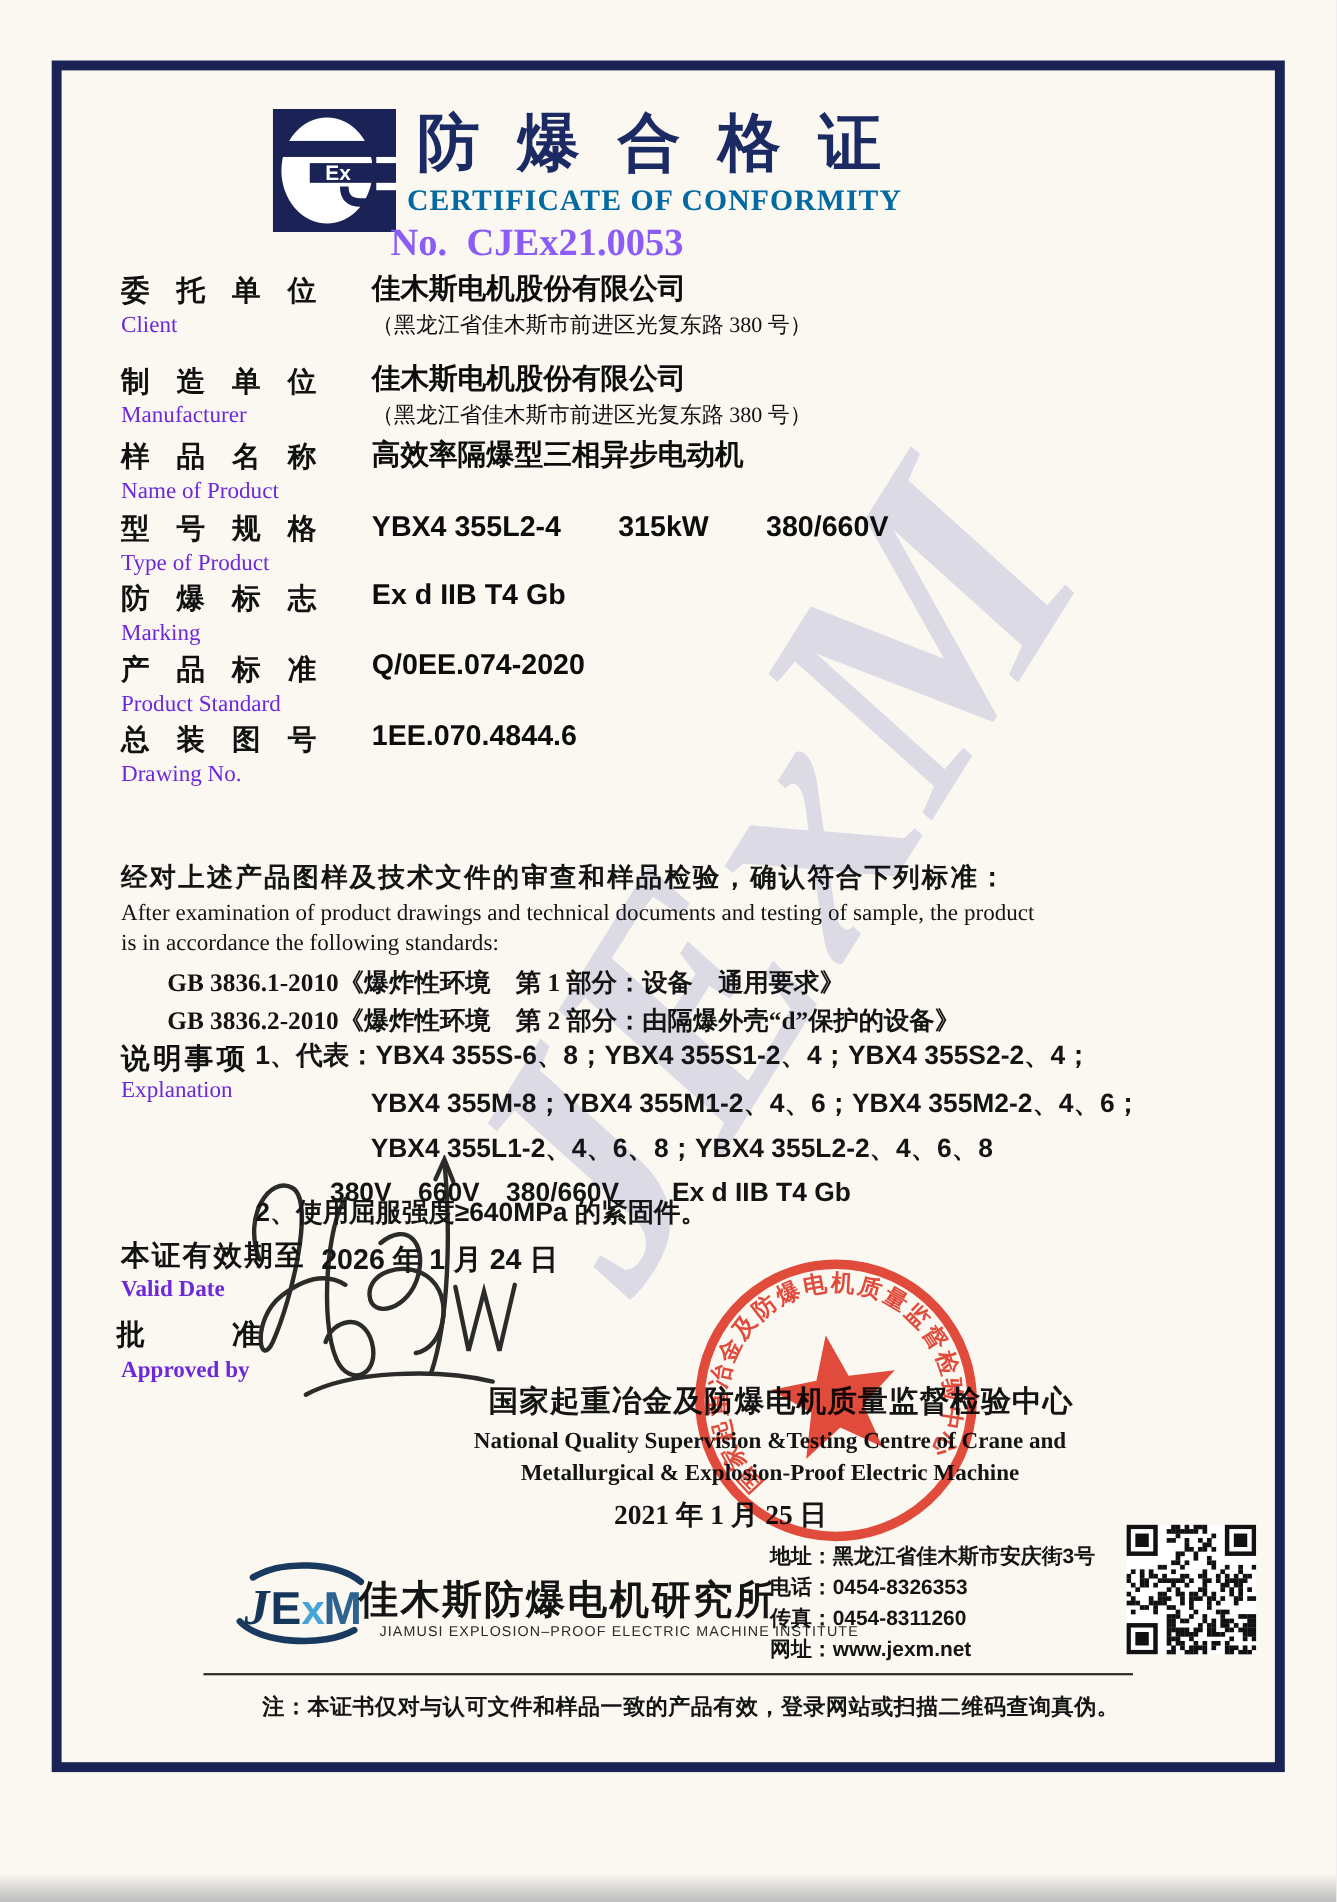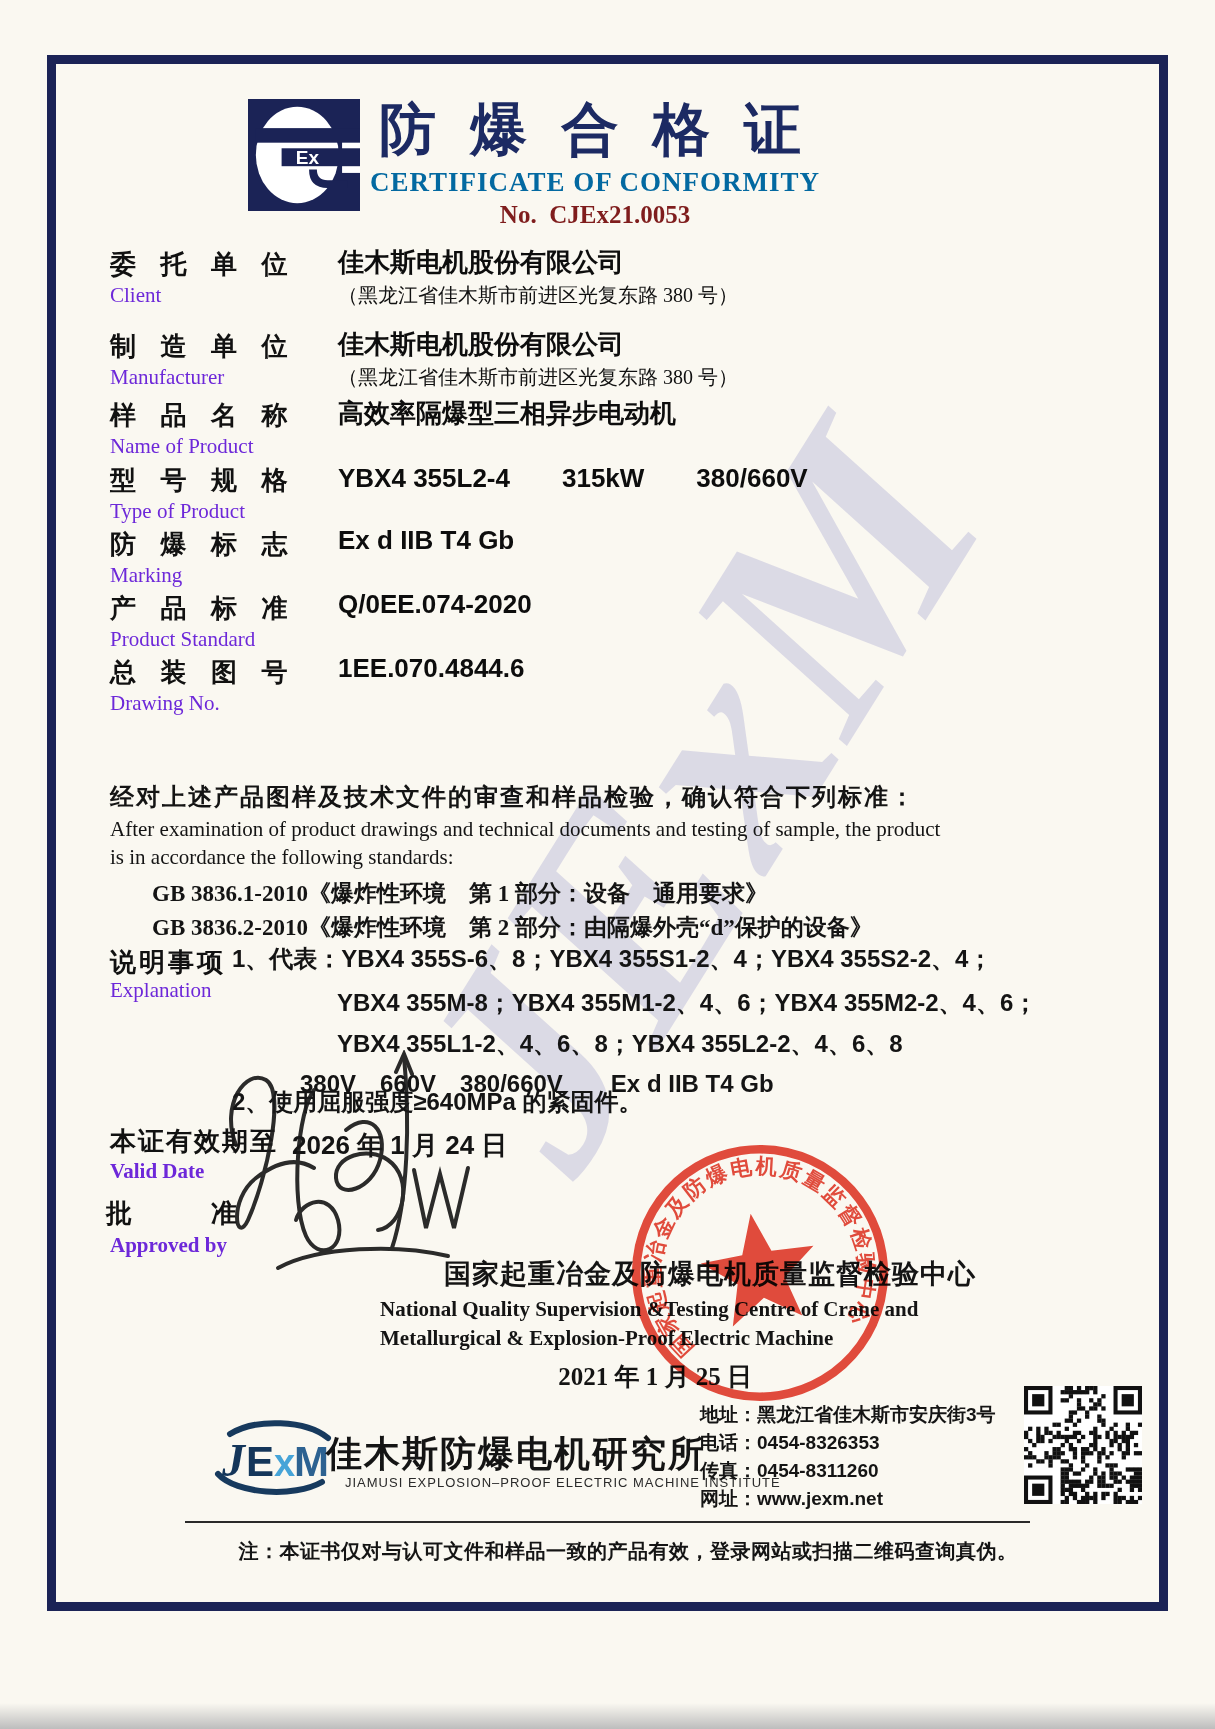--- a/index.html
+++ b/index.html
@@ -10,39 +10,39 @@
   .watermark{position:absolute;left:300px;top:640px;width:760px;height:320px;
              font-size:300px;font-weight:bold;font-style:italic;
              color:rgba(130,132,198,0.26);transform:rotate(-58deg);
              white-space:nowrap;z-index:0;pointer-events:none;letter-spacing:6px;}
   
   .logo{position:absolute;left:248px;top:99px;width:112px;height:112px;z-index:2;}
   .title{position:absolute;left:370px;top:92px;width:450px;text-align:center;
          font-size:57px;font-weight:bold;color:#1c2a63;letter-spacing:10px;white-space:nowrap;z-index:2;}
   .subtitle{position:absolute;left:355px;top:167px;width:480px;text-align:center;
             font-size:27px;font-weight:bold;color:#0369a1;letter-spacing:1px;z-index:2;}
-  .certno{position:absolute;left:355px;top:201px;width:480px;text-align:center;
-          font-size:25px;font-weight:bold;color:#7f1d1d;white-space:pre;z-index:2;}
+  .certno{position:absolute;left:355px;top:201px;width:480px;
+          font-size:35px;font-weight:bold;color:#8b5cf6;white-space:pre;z-index:2;}
   
   .row{position:absolute;left:110px;width:990px;z-index:2;}
   .zh{font-size:26px;font-weight:600;letter-spacing:9px;color:#111;}
   .en{font-size:21px;color:#6d28d9;margin-top:1px;}
   .val{position:absolute;left:228px;top:-2px;font-size:26px;font-weight:bold;
        font-family:"Liberation Sans","DejaVu Sans",sans-serif;color:#0d0d0d;white-space:nowrap;}
   .addr{position:absolute;left:228px;top:35px;font-size:20px;color:#111;white-space:nowrap;}
   
   .abs{position:absolute;z-index:2;white-space:nowrap;}
   .stzh{font-size:24px;font-weight:600;letter-spacing:2px;}
   .sten{font-size:21px;}
   .std{font-size:23px;font-weight:600;}
   .expl{font-size:24px;font-weight:bold;font-family:"Liberation Sans","DejaVu Sans",sans-serif;}
   .datezh{font-size:26px;font-weight:bold;font-family:"Liberation Sans","DejaVu Sans",sans-serif;}
   .centrezh{font-size:27px;font-weight:bold;font-family:"Liberation Sans","DejaVu Sans",sans-serif;
             letter-spacing:1px;text-align:center;}
-  .centreen{font-size:21px;font-weight:bold;white-space:nowrap;}
+  .centreen{font-size:21px;font-weight:bold;text-align:center;white-space:nowrap;}
   .sig{position:absolute;left:218px;top:1050px;width:272px;height:258px;z-index:3;}
   .stamp{position:absolute;left:615px;top:1128px;width:290px;height:290px;z-index:5;
          transform:rotate(-9deg);opacity:.87;mix-blend-mode:multiply;}
   
   .jexm{position:absolute;left:208px;top:1418px;width:130px;height:82px;z-index:2;}
   .instzh{position:absolute;left:326px;top:1430px;font-size:36px;font-weight:bold;
           font-family:"Liberation Sans","DejaVu Sans",sans-serif;letter-spacing:2px;z-index:2;white-space:nowrap;}
   .insten{position:absolute;left:345px;top:1475px;font-size:13px;font-weight:normal;color:#2a2a2a;
           font-family:"Liberation Sans","DejaVu Sans",sans-serif;letter-spacing:1px;z-index:2;white-space:nowrap;}
   .contact{position:absolute;left:700px;font-size:19px;font-weight:bold;

